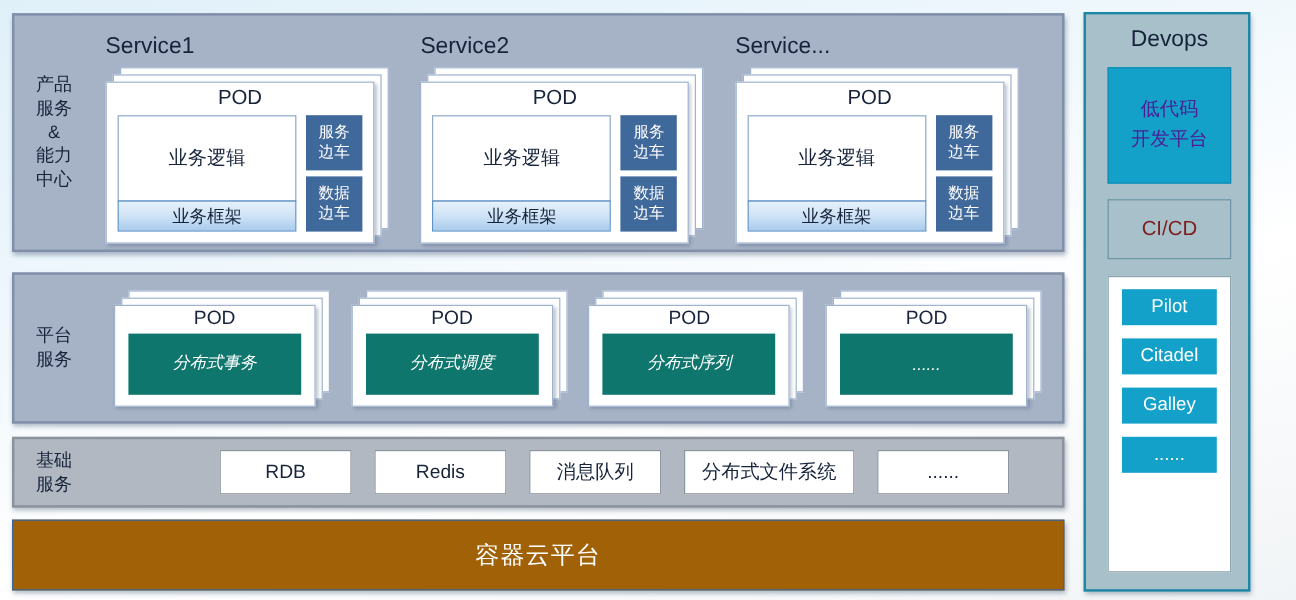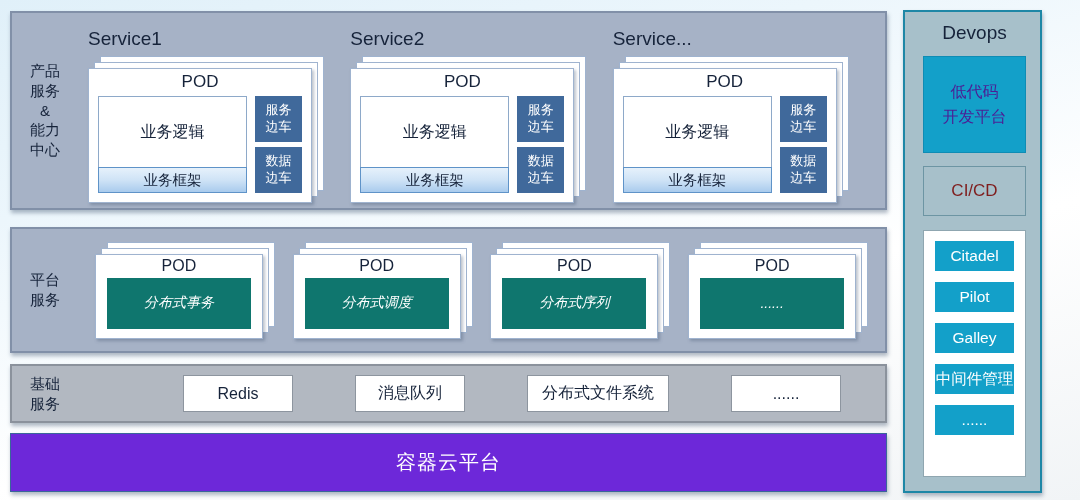--- a/index.html
+++ b/index.html
@@ -125,21 +125,21 @@
     border: 1.5px solid #8d959f;
     display: flex; align-items: center; justify-content: center;
     font-size: 16px;
   }
 
   
   .cloud-bar {
     position: absolute;
     left: 10px; top: 433px;
     width: 877px; height: 59px;
-    background: #6d28d9;
+    background: #a16207;
     border: 1px solid #3a669a;
     color: #ffffff;
     font-size: 20px;
     letter-spacing: 1px;
     display: flex; align-items: center; justify-content: center;
     box-shadow: 1px 3px 4px rgba(80,100,125,0.45);
   }
 
   
   .devops {
@@ -314,36 +314,36 @@
         </div>
       </div>
 
     </div>
   </section>
 
   <section class="band band-gray band-infra">
     <div class="band-label">基础
 服务</div>
     <div class="infra-items">
+      <div class="infra-box">RDB</div>
       <div class="infra-box">Redis</div>
       <div class="infra-box">消息队列</div>
       <div class="infra-box">分布式文件系统</div>
       <div class="infra-box">......</div>
     </div>
   </section>
 
   <div class="cloud-bar">容器云平台</div>
 
   <aside class="devops">
     <div class="devops-title">Devops</div>
     <div class="lowcode-box">低代码
 开发平台</div>
     <div class="cicd-box">CI/CD</div>
     <div class="control-panel">
+      <div class="cp-btn">Pilot</div>
       <div class="cp-btn">Citadel</div>
-      <div class="cp-btn">Pilot</div>
       <div class="cp-btn">Galley</div>
-      <div class="cp-btn">中间件管理</div>
       <div class="cp-btn">......</div>
     </div>
   </aside>
 
 </div>
 
 </body></html>

